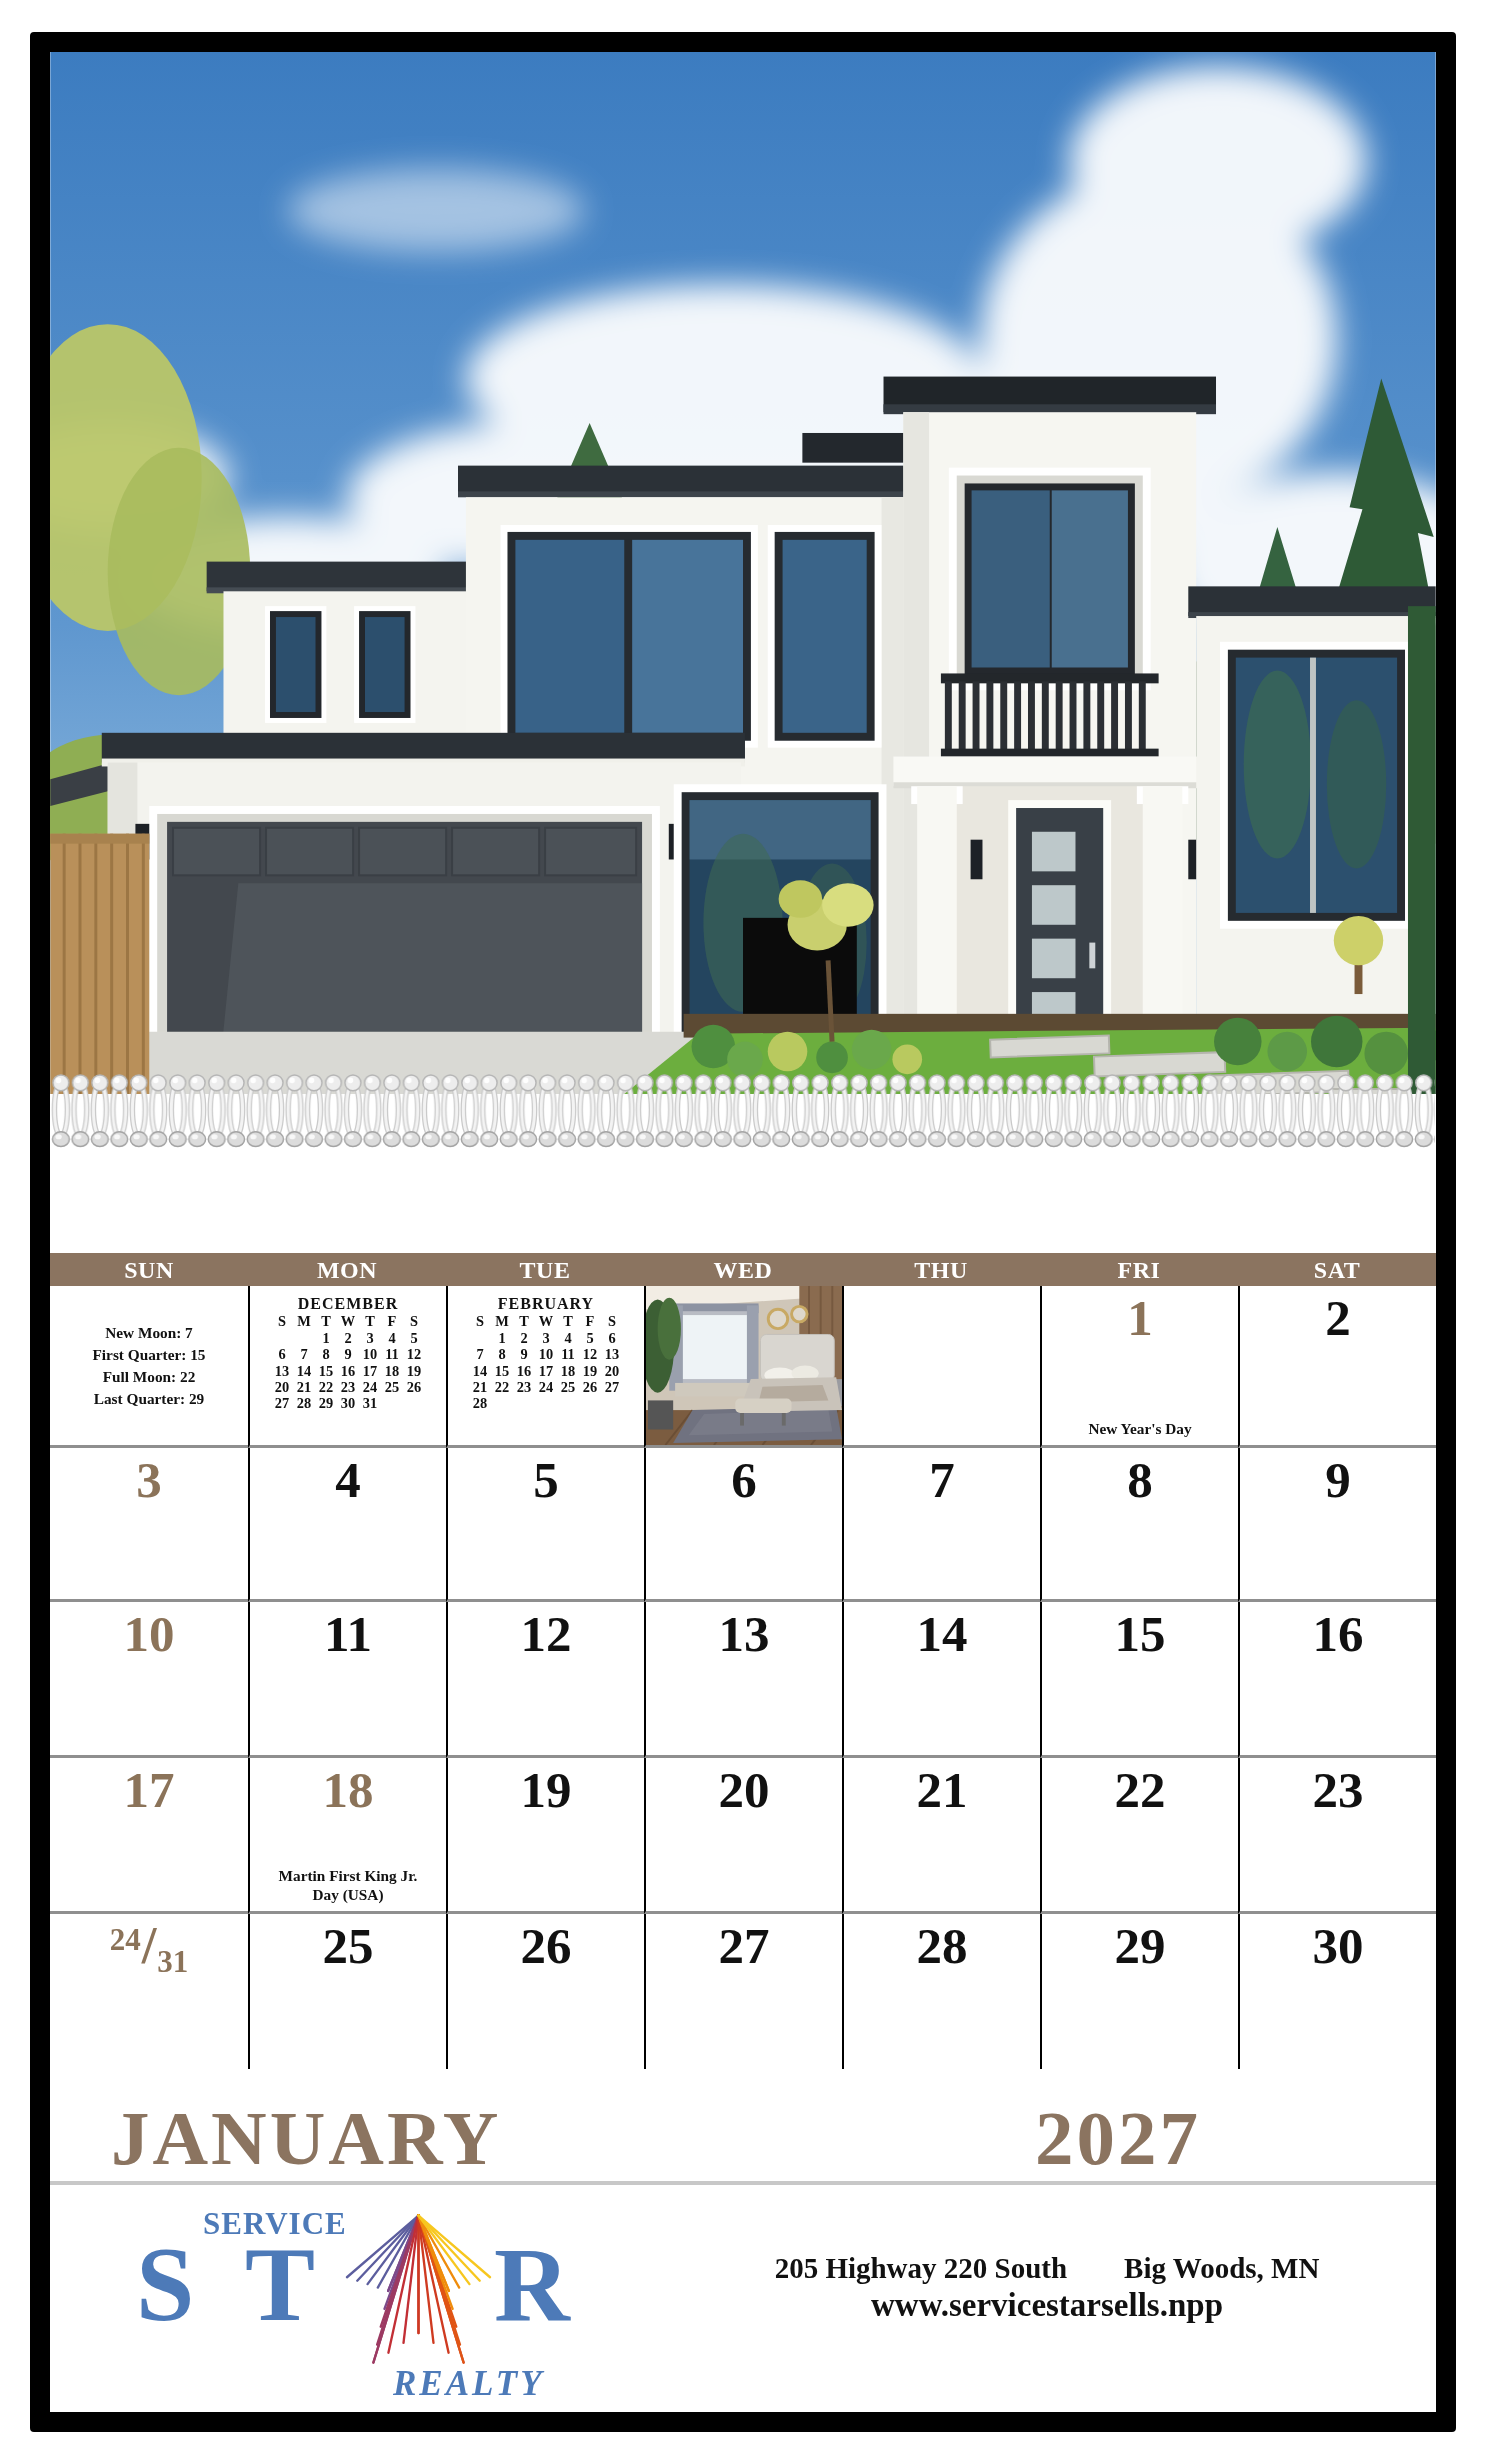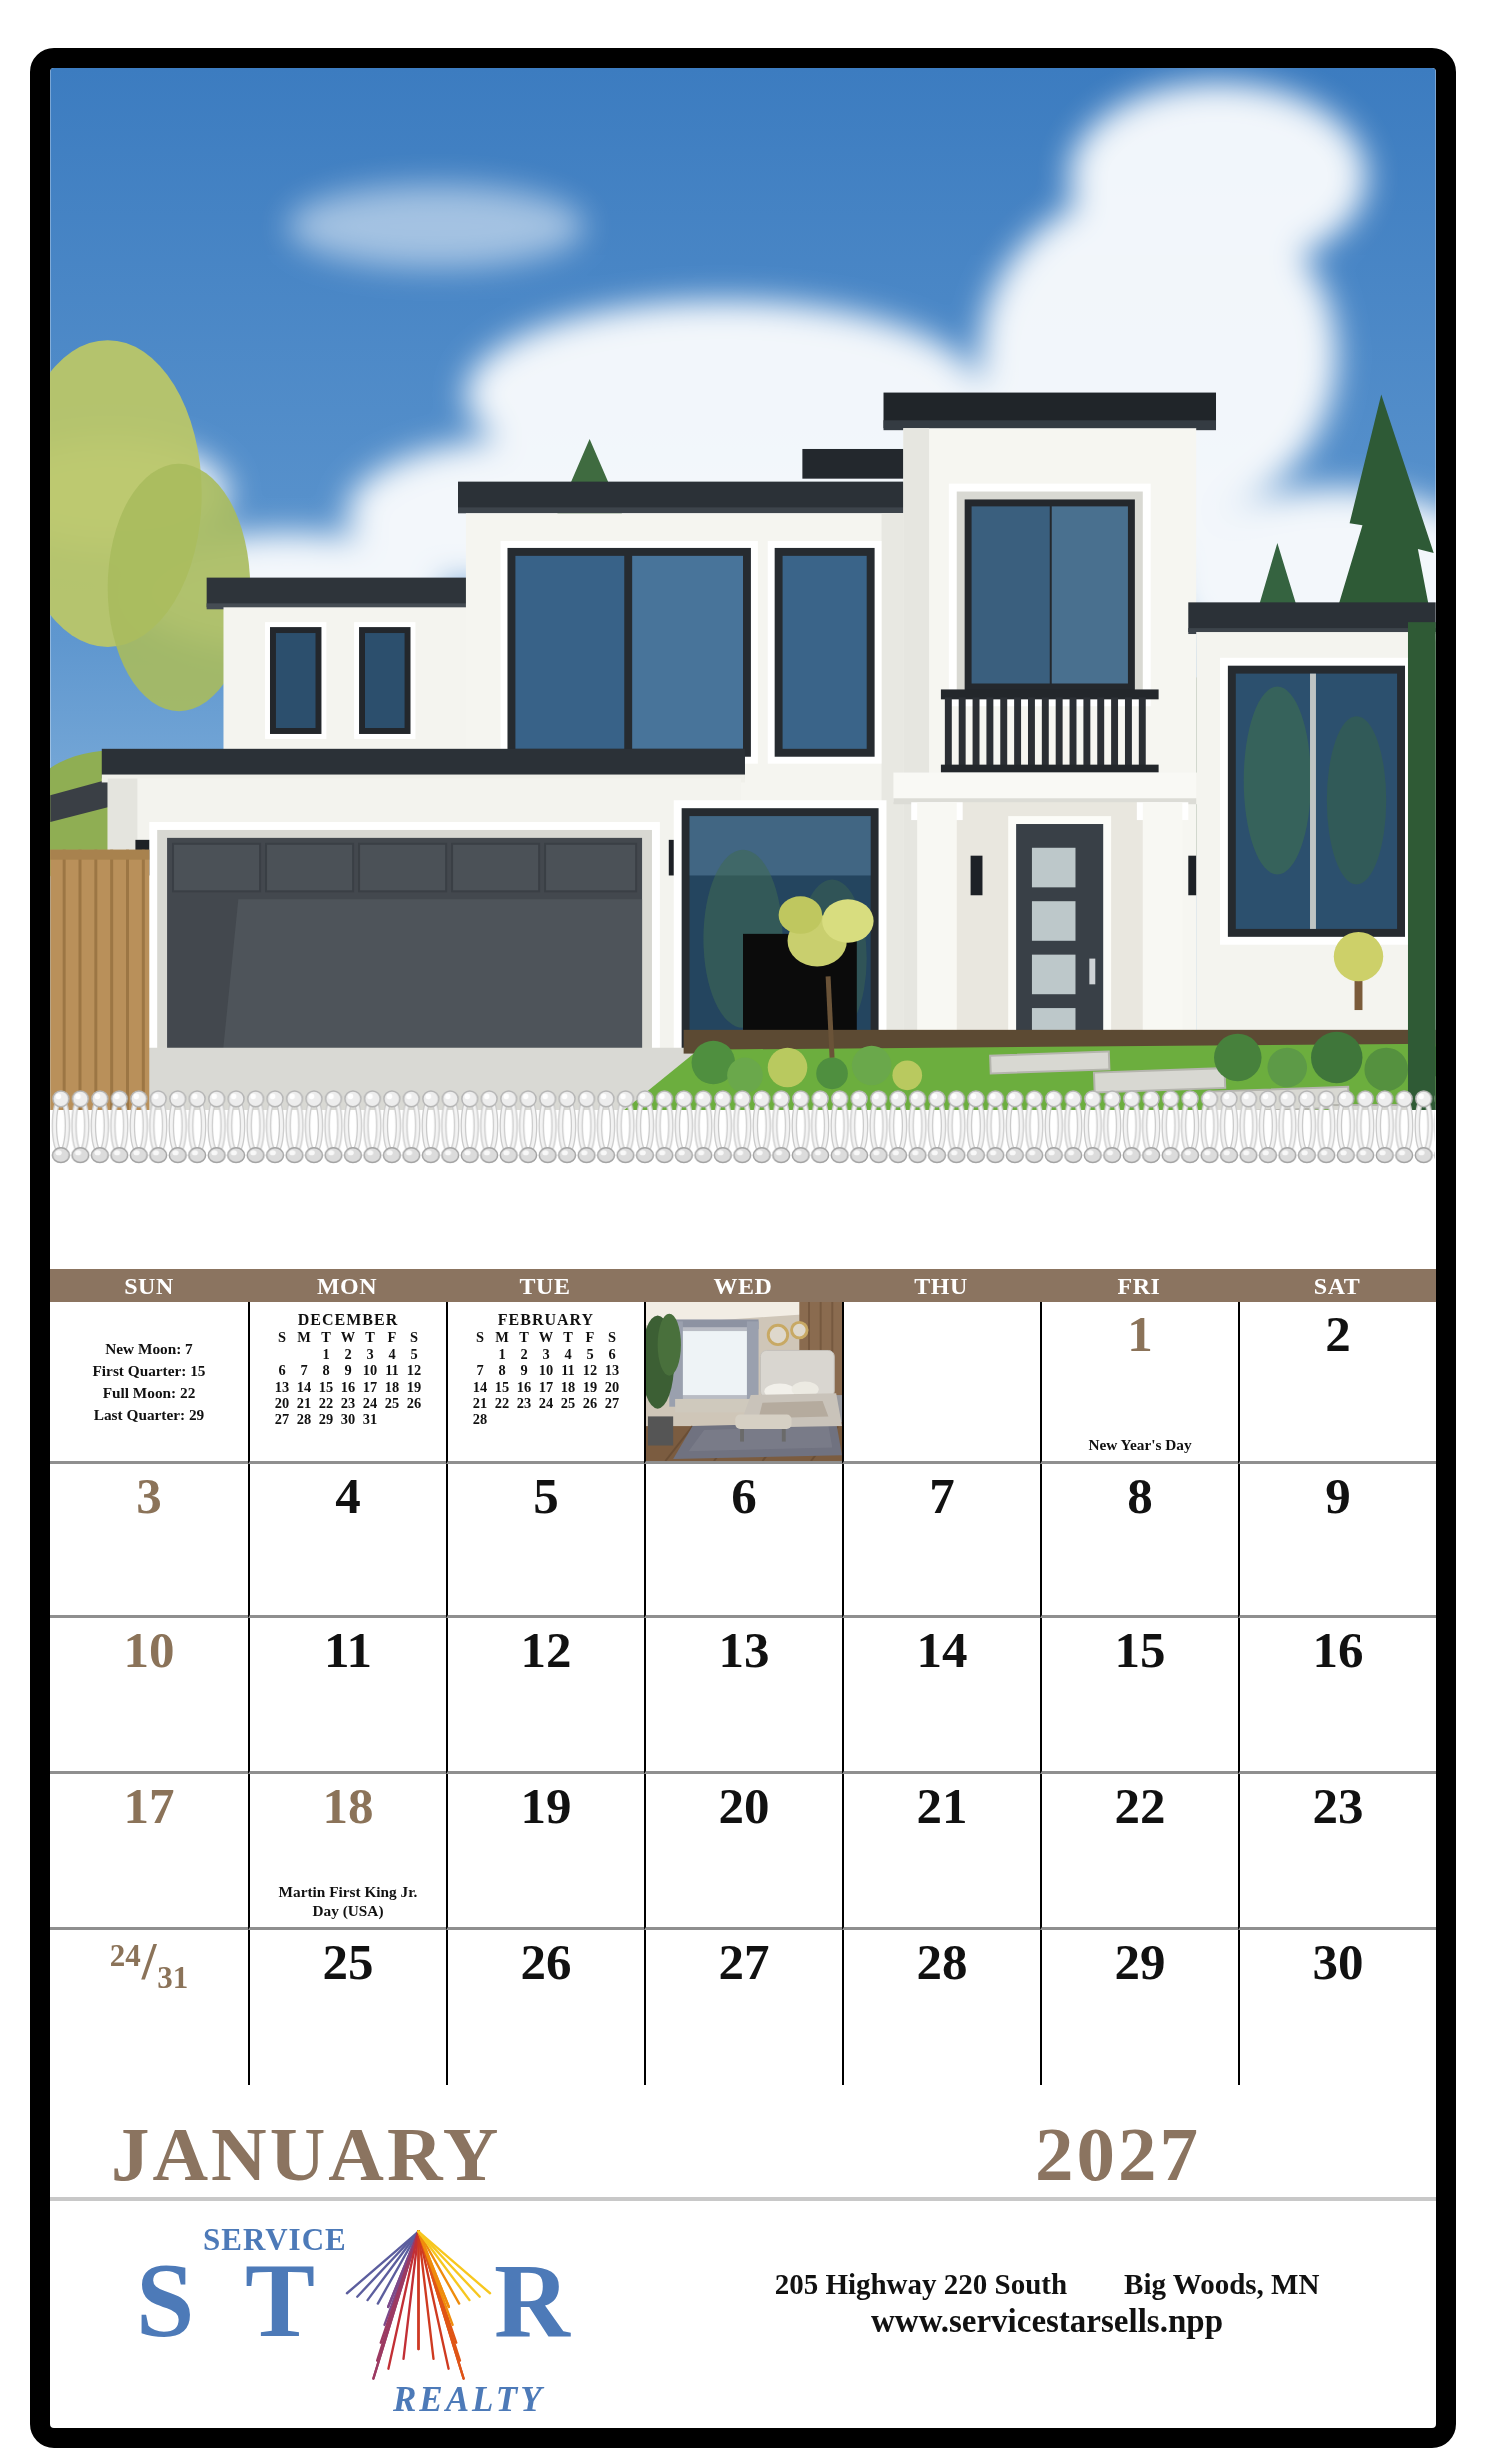--- a/index.html
+++ b/index.html
@@ -1,18 +1,18 @@
 <!DOCTYPE html>
 <html><head>
 <meta charset="utf-8">
 <style>
   html,body{margin:0;padding:0;background:#fff;}
   body{width:1485px;height:2461px;position:relative;font-family:"Liberation Serif","DejaVu Serif",serif;color:#111;}
-  .frame{position:absolute;left:30px;top:48px;width:1426px;height:2400px;box-sizing:border-box;
-         border:20px solid #000;border-radius:24px;background:#fff;overflow:hidden;}
+  .frame{position:absolute;left:30px;top:32px;width:1426px;height:2400px;box-sizing:border-box;
+         border:20px solid #000;border-radius:4px;background:#fff;overflow:hidden;}
   .frame-inner{position:absolute;inset:0;}
 
   
   .photo{position:absolute;top:0;left:0;width:1386px;height:1042px;overflow:hidden;}
   .photo svg{display:block;}
 
   
   .binding{position:absolute;top:1018px;left:0;width:1386px;height:84px;}
 
   

